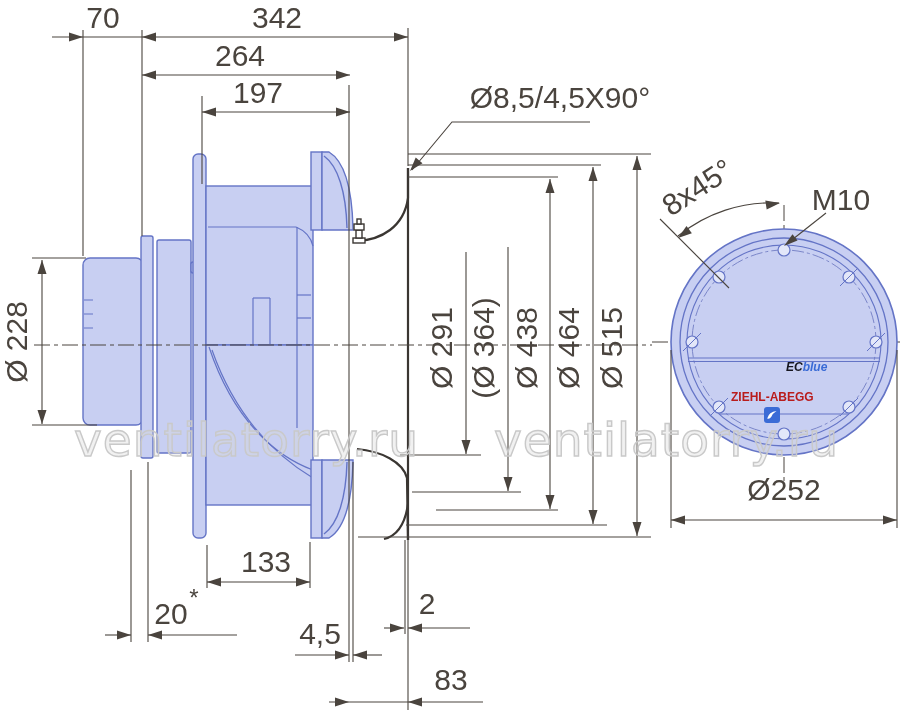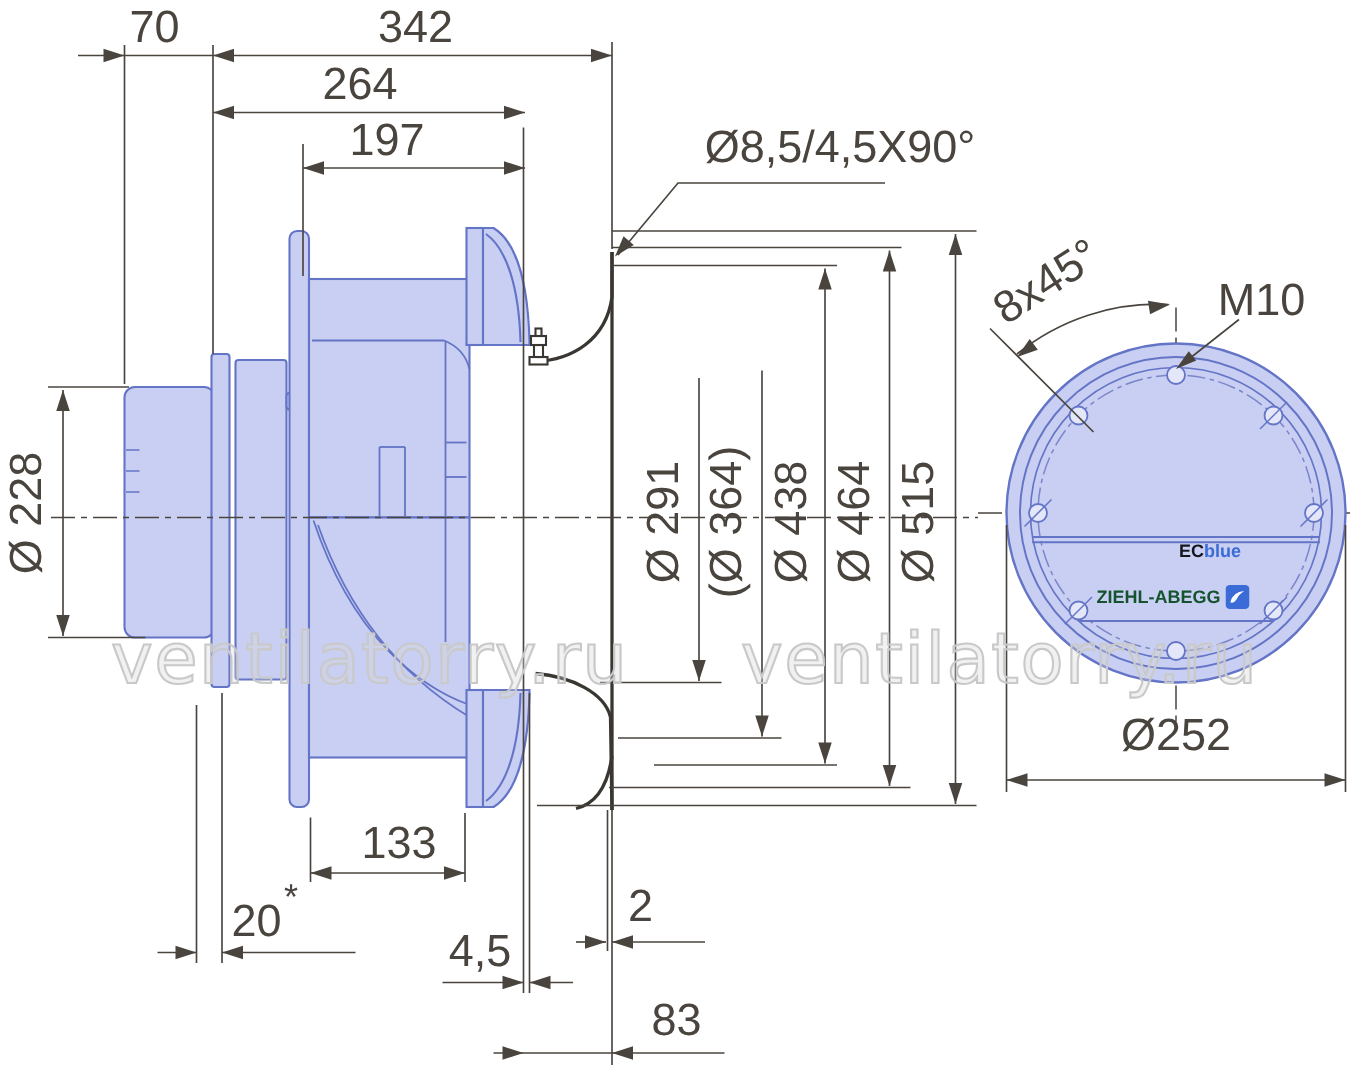--- a/index.html
+++ b/index.html
@@ -17,26 +17,26 @@
     position:absolute;top:412px;height:56px;line-height:56px;
     font-family:"DejaVu Sans", sans-serif;font-size:47px;
     color:rgba(214,214,214,0.35);
     -webkit-text-stroke:1.4px #c9c9c9;
     letter-spacing:1px;white-space:nowrap;pointer-events:none;
   }
   .wm-left{left:74px;}
   .wm-right{left:494px;}
   .brand-ec{
     position:absolute;left:786px;top:360px;font-size:12px;font-weight:bold;
-    color:#16161f;letter-spacing:0;white-space:nowrap;
+    color:#16161f;letter-spacing:0;white-space:nowrap;font-style:italic;
   }
   .brand-ec .blue{color:#3a6bd6;}
   .brand-za{
     position:absolute;left:731px;top:390px;font-size:12px;font-weight:bold;
-    color:#14532d;display:flex;align-items:center;gap:3px;white-space:nowrap;
+    color:#b91c1c;display:flex;align-items:center;gap:3px;white-space:nowrap;flex-direction:column;
   }
 </style>
 </head>
 <body>
 
 <div id="stage">
 
 <svg id="drawing" width="900" height="714" viewBox="0 0 900 714">
 
   <g fill="#c8cff2" stroke="#6474c6" stroke-width="1.4">

